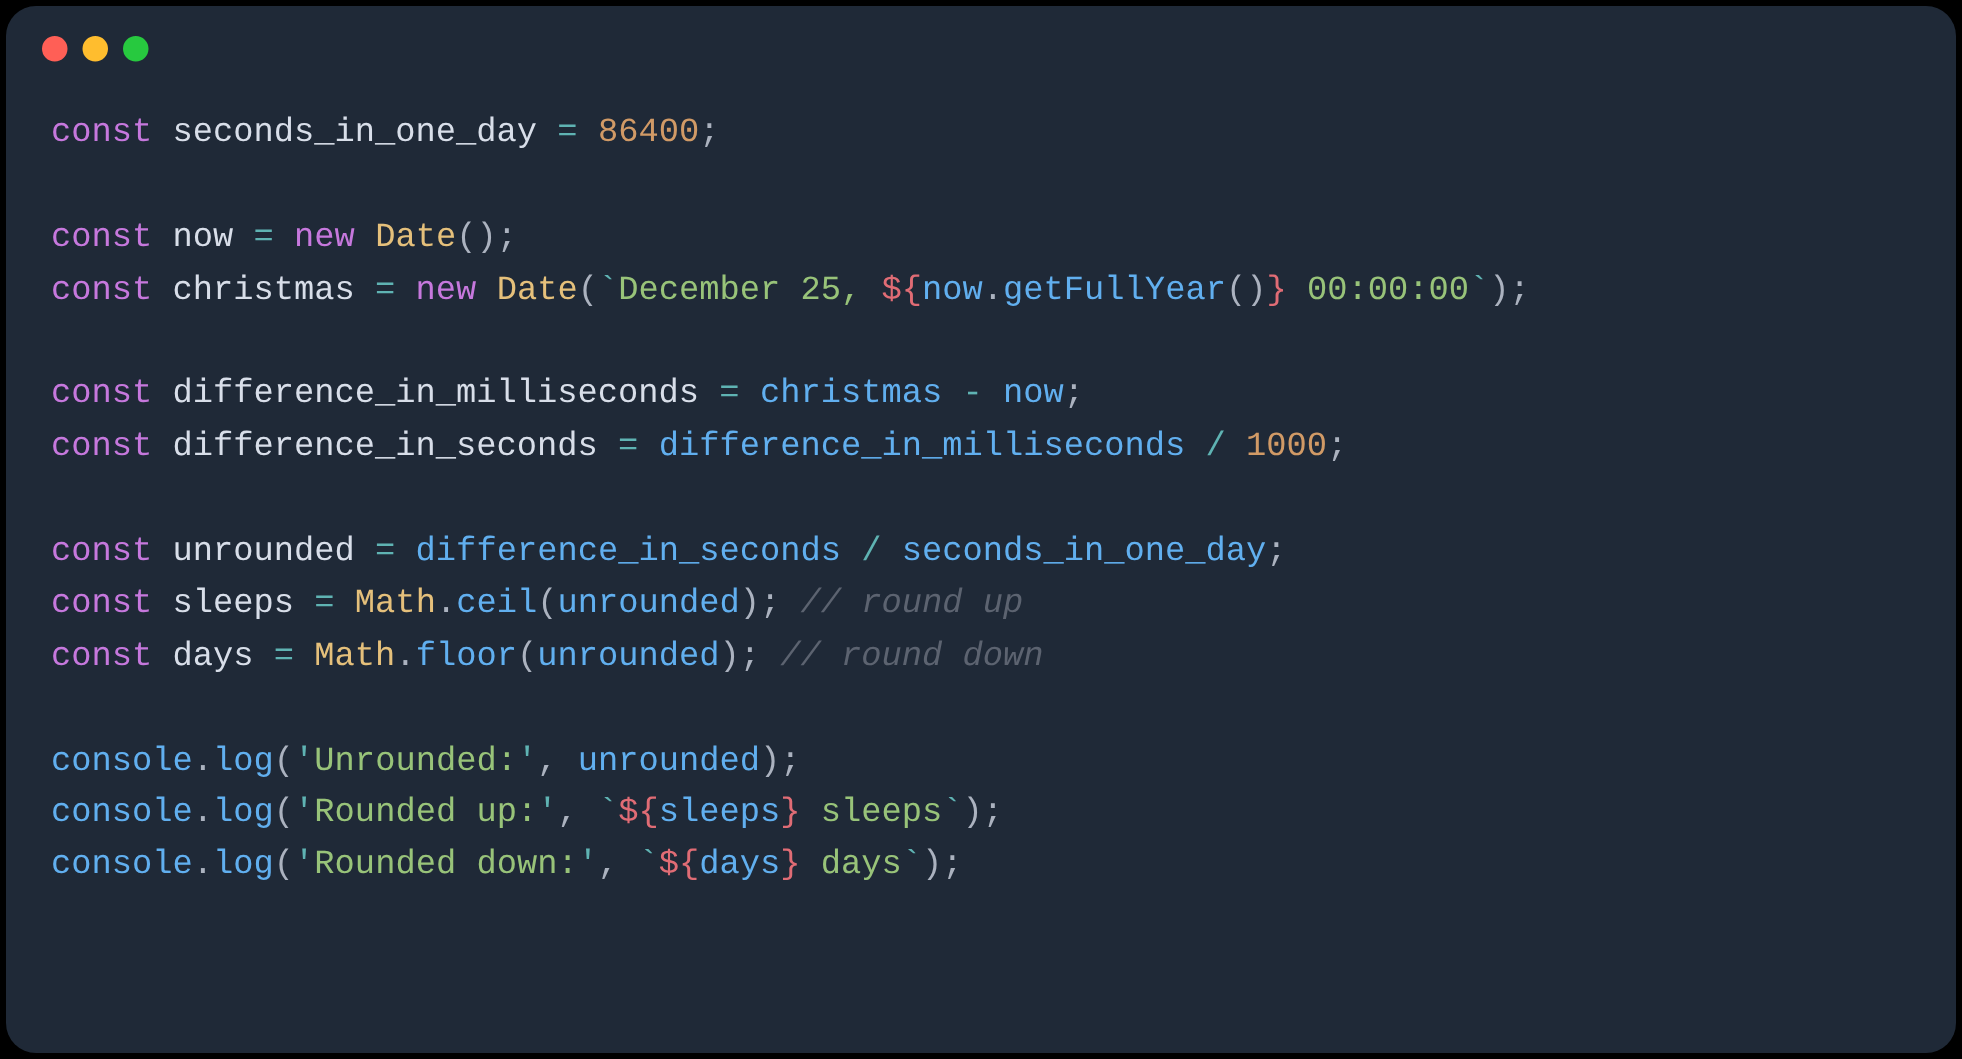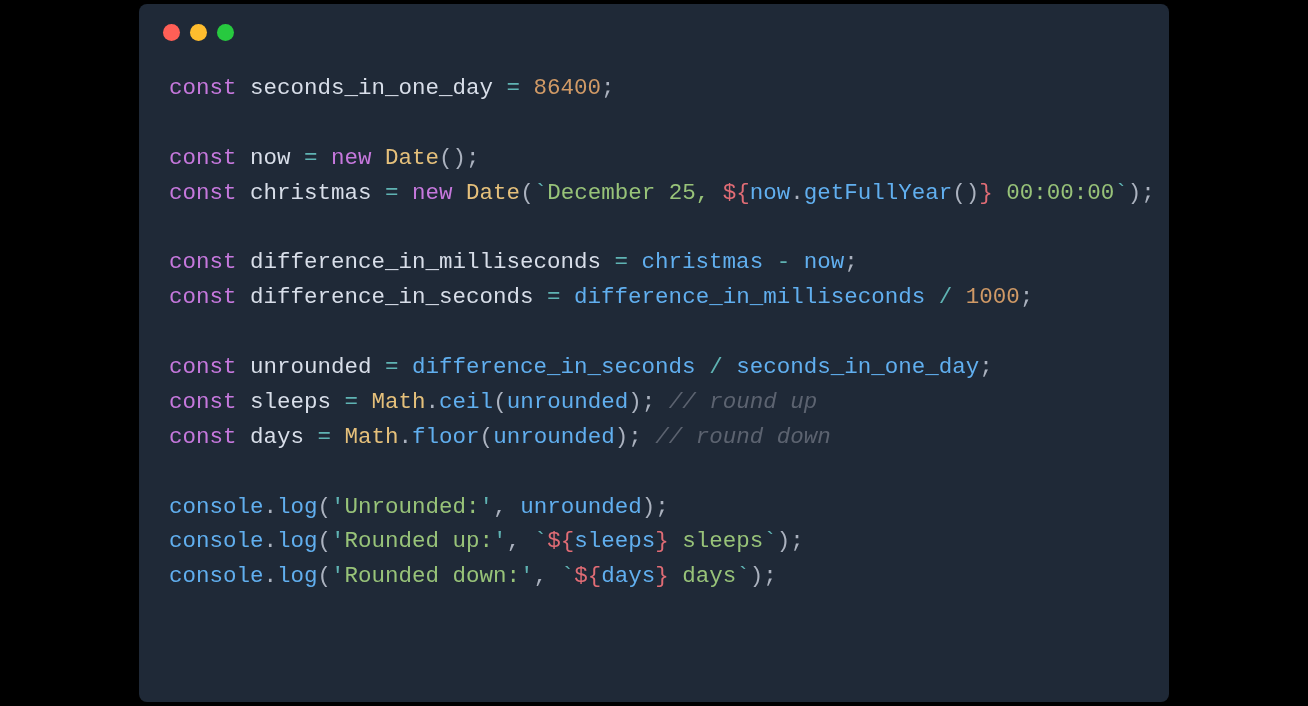--- a/index.html
+++ b/index.html
@@ -12,22 +12,22 @@
       background: #000;
       width: 1308px;
       height: 706px;
       display: flex;
       align-items: center;
       justify-content: center;
     }
 
     .window {
       background: #1f2937;
-      border-radius: 8px;
-      width: 1030px;
+      border-radius: 20px;
+      width: 1300px;
       height: 698px;
       overflow: hidden;
     }
 
     .titlebar {
       display: flex;
       gap: 10px;
       padding: 20px 24px 8px 24px;
     }
 

